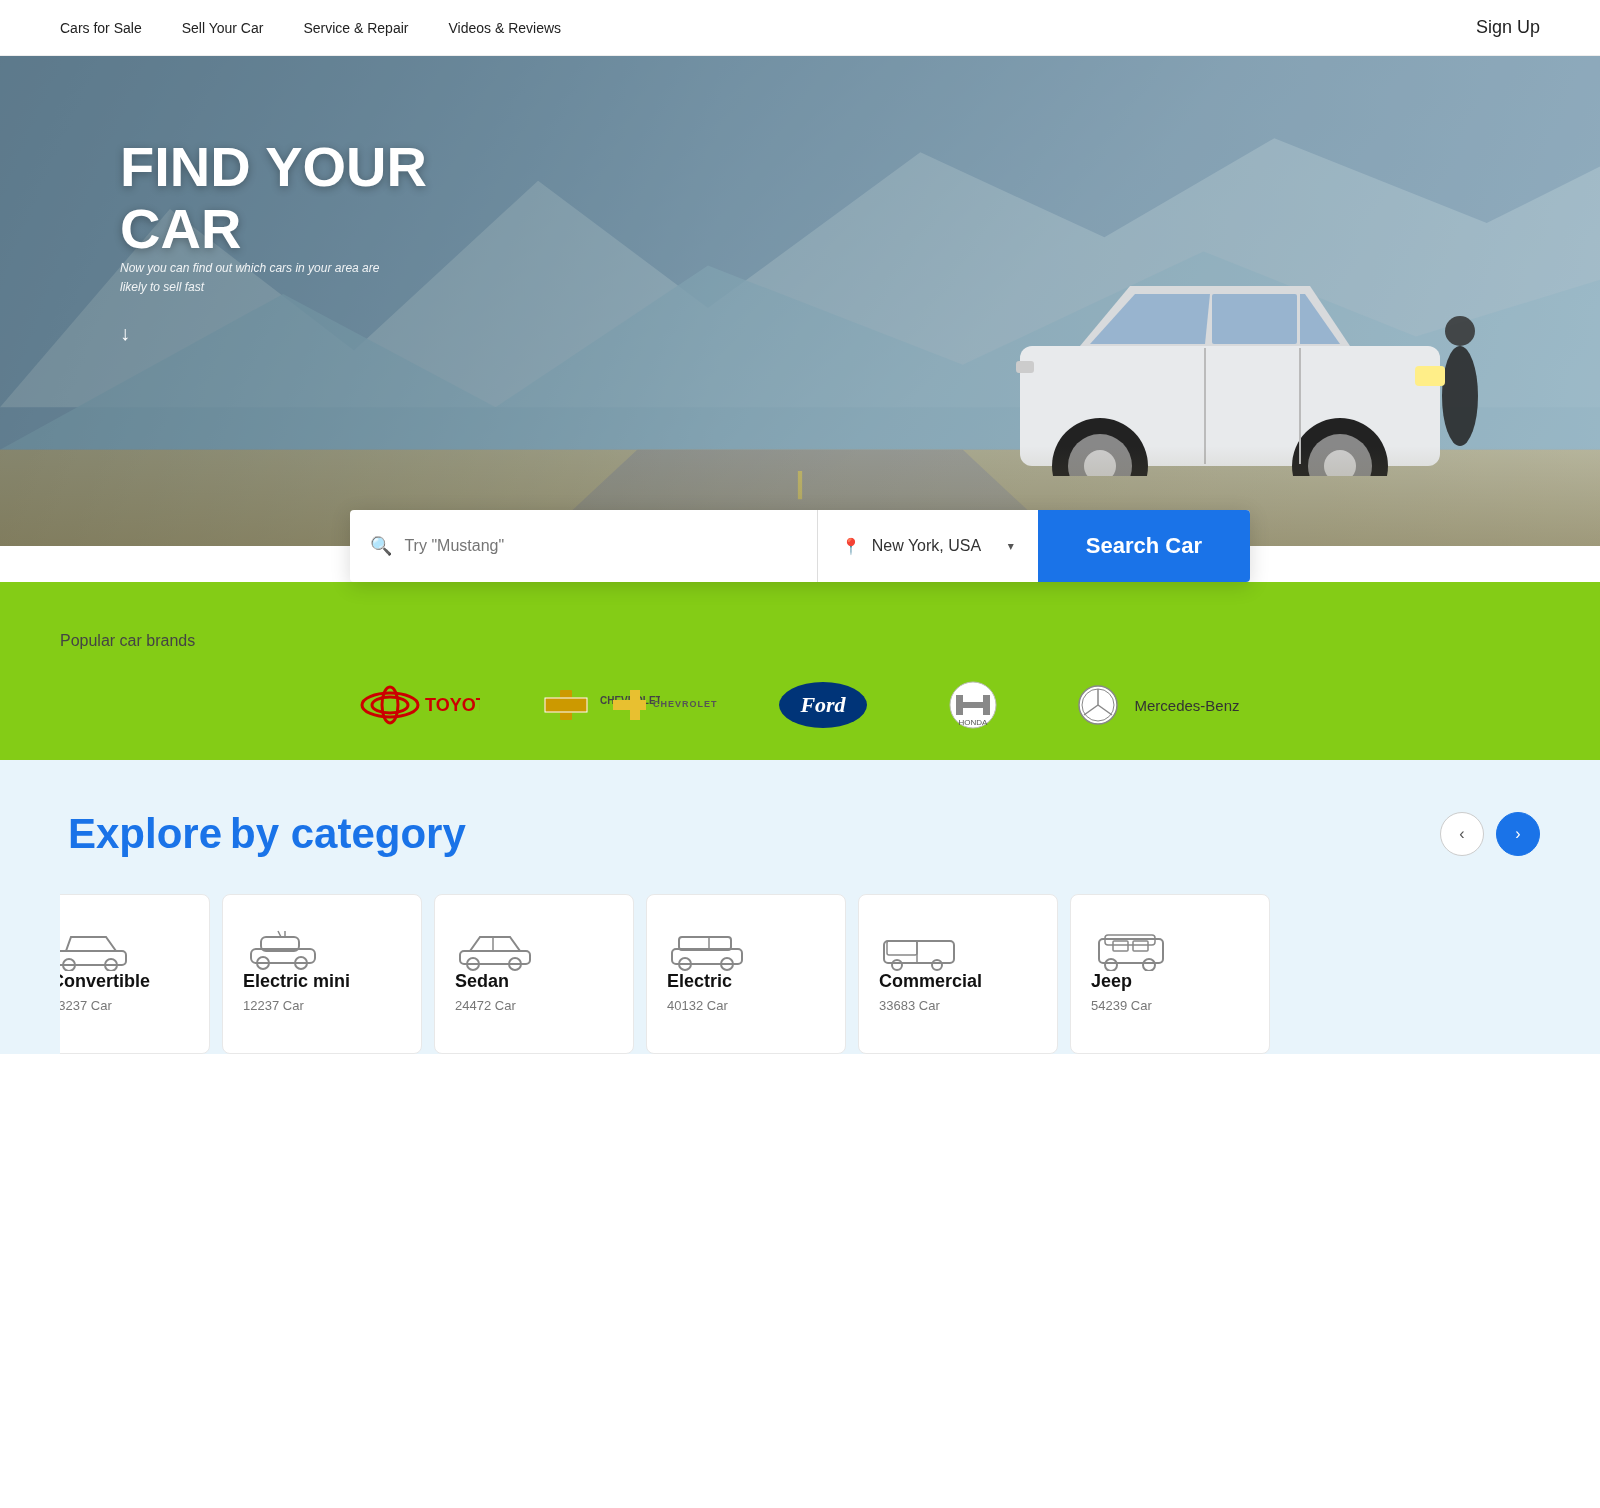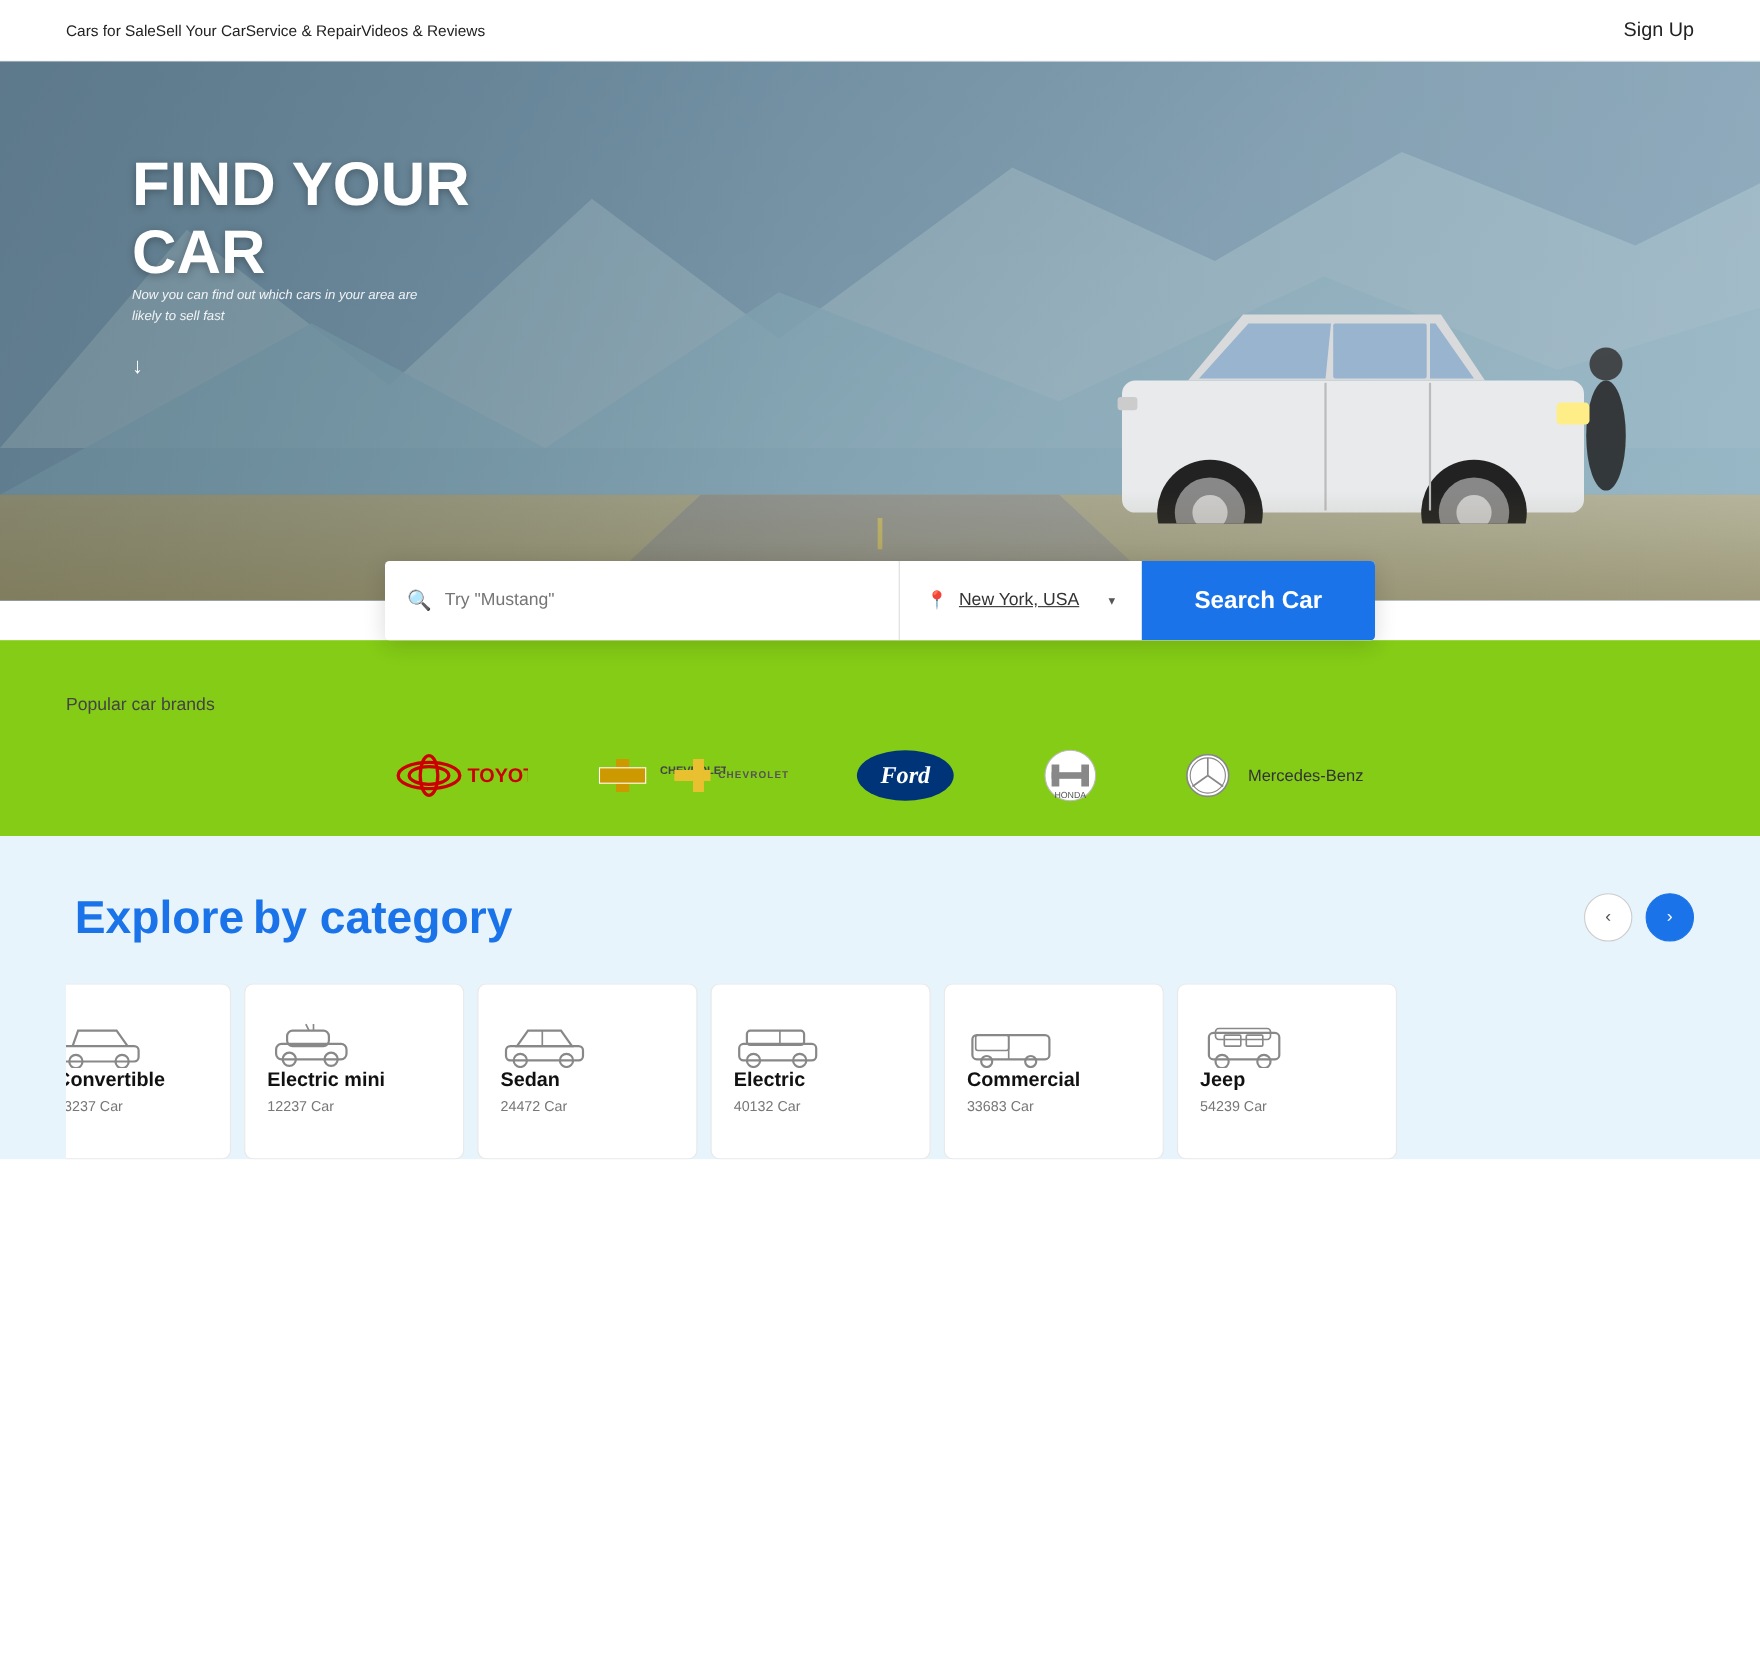--- a/index.html
+++ b/index.html
@@ -4,21 +4,21 @@
   <style>
     * { margin: 0; padding: 0; box-sizing: border-box; }
     body { font-family: -apple-system, BlinkMacSystemFont, 'Segoe UI', Arial, sans-serif; background: #fff; }
 
     
     nav {
       display: flex; align-items: center; justify-content: space-between;
       padding: 0 60px; height: 56px; background: #fff;
       border-bottom: 1px solid #eee;
     }
-    .nav-links { display: flex; }
+    .nav-links { display: flex; gap: 40px; }
     .nav-links a { text-decoration: none; color: #222; font-size: 14px; font-weight: 500; }
     .nav-signup { font-size: 18px; font-weight: 500; color: #222; cursor: pointer; }
 
     
     .hero {
       position: relative; width: 100%; height: 490px; overflow: hidden;
       background: linear-gradient(135deg, #4a6a7a 0%, #7a9aaa 30%, #b0c8d4 60%, #c8dde8 100%);
     }
     .hero-bg {
       position: absolute; inset: 0;
@@ -56,21 +56,21 @@
     .search-icon { color: #aaa; font-size: 18px; }
     .search-input {
       border: none; outline: none; font-size: 16px; color: #999;
       width: 100%; background: transparent;
     }
     .location-wrap {
       display: flex; align-items: center; padding: 0 24px; gap: 10px;
       height: 100%; min-width: 220px; cursor: pointer;
     }
     .location-icon { color: #aaa; font-size: 16px; }
-    .location-text { font-size: 16px; color: #333; flex: 1; text-decoration: underline; }
+    .location-text { font-size: 16px; color: #333; flex: 1; }
     .location-chevron { color: #555; font-size: 12px; }
     .search-btn {
       background: #1a73e8; color: #fff; border: none;
       height: 100%; padding: 0 48px; font-size: 22px; font-weight: 600;
       cursor: pointer; white-space: nowrap;
     }
 
     
     .brands-section {
       background: #84cc16; padding: 50px 60px 30px;

